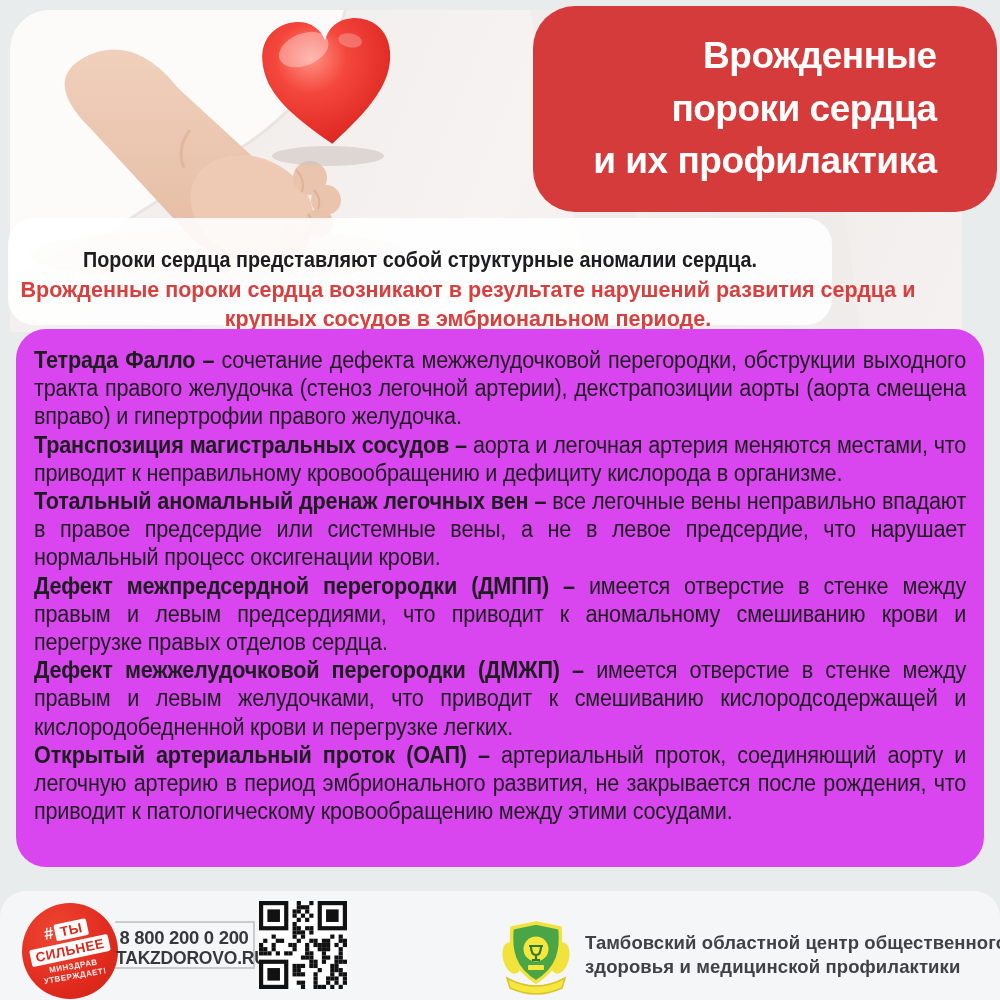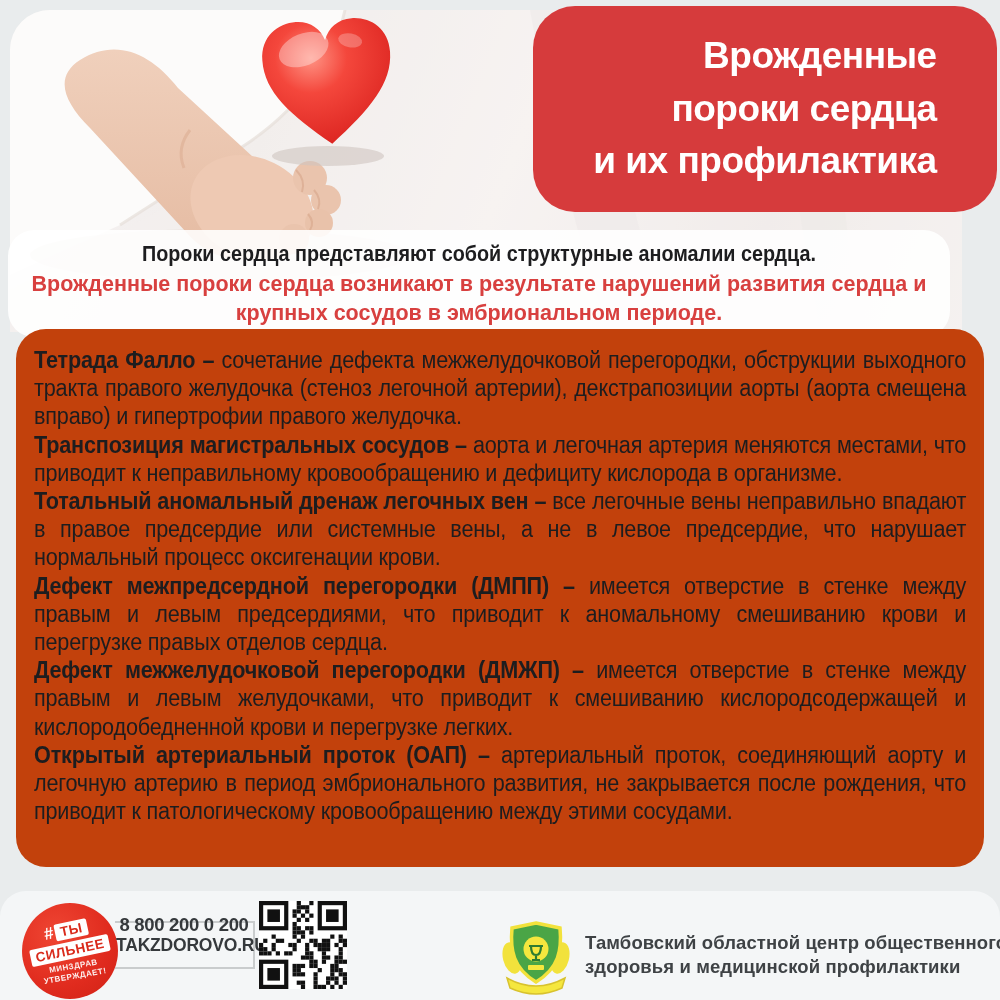--- a/index.html
+++ b/index.html
@@ -11,28 +11,28 @@
     background:linear-gradient(112deg,#f7f4f3 0%,#f1edec 28%,#f9f6f5 52%,#efeae9 78%,#f6f3f2 100%);}
   .photo svg{display:block;}
 
   
   .title-box{position:absolute;left:533px;top:6px;width:464px;height:206px;
     background:#d63b3c;border-radius:42px;display:flex;align-items:center;justify-content:center;}
   .title-box h1{margin:0;color:#ffffff;font-size:37px;line-height:1.42;font-weight:bold;
     text-align:right;white-space:pre-line;letter-spacing:-0.5px;}
 
   
-  .intro-band{position:absolute;left:8px;top:230px;width:942px;height:107px;
-    background:rgba(255,255,255,0.88);border-radius:26px;text-align:center;box-sizing:border-box;padding-top:12px;}
+  .intro-band{position:absolute;left:8px;top:218px;width:824px;height:107px;
+    background:rgba(255,255,255,0.88);border-radius:26px;text-align:center;box-sizing:border-box;padding-top:30px;}
   .intro-lead{margin:0 auto 3px auto;font-size:21.5px;font-weight:bold;color:#1d1d1f;
     transform:scaleX(0.92);}
   .intro-highlight{margin:0 auto;width:920px;font-size:21.5px;font-weight:bold;color:#d8403f;line-height:1.35;}
 
   
-  .card{position:absolute;left:16px;top:329px;width:968px;height:538px;background:#c2410c;
+  .card{position:absolute;left:16px;top:329px;width:968px;height:538px;background:#d946ef;
     border-radius:30px;box-sizing:border-box;padding:17px 18px;overflow:hidden;}
   .card-inner{width:106.4%;transform:scaleX(0.94);transform-origin:0 0;}
   .card-inner p{margin:0;font-size:23px;line-height:28.2px;color:#1d1d1f;text-align:justify;letter-spacing:-0.2px;}
   .card-inner b{font-weight:bold;}
 
   
   .footer{position:absolute;left:0;top:891px;width:1000px;height:109px;background:#f4f6f7;
     border-radius:26px 26px 0 0;}
   .ts-logo{position:absolute;left:22px;top:12px;width:96px;height:96px;border-radius:50%;
     background:radial-gradient(circle at 35% 32%,#ef4633 0%,#e02b1e 60%,#cf2115 100%);
@@ -42,21 +42,21 @@
   .ts-hash{color:#fff;font-weight:bold;font-size:17px;}
   .ts-box{display:inline-block;background:#fff;color:#d92a1b;font-weight:bold;font-size:13.5px;
     padding:1px 5px;border-radius:2px;letter-spacing:0.5px;}
   .ts-box2{margin-top:2px;}
   .ts-sub{margin-top:3px;color:rgba(255,255,255,0.92);font-size:8px;font-weight:bold;
     letter-spacing:0.5px;line-height:1.2;transform:rotate(2deg);}
   .rule{position:absolute;background:#c9cccd;}
   .rule-top{left:115px;top:30px;width:140px;height:2px;}
   .rule-bottom{left:115px;top:76px;width:140px;height:2px;}
   .rule-vert{left:253px;top:30px;width:2px;height:48px;}
-  .phone-block{position:absolute;left:116px;top:23px;width:136px;text-align:center;color:#35393c;}
+  .phone-block{position:absolute;left:116px;top:36px;width:136px;text-align:center;color:#35393c;}
   .phone{font-size:18.5px;font-weight:bold;letter-spacing:-0.3px;line-height:1.15;}
   .site{font-size:17.5px;font-weight:bold;letter-spacing:-0.2px;line-height:1.15;}
   .qr{position:absolute;left:259px;top:10px;width:88px;height:88px;background:#fff;}
   .emblem{position:absolute;left:502px;top:29px;}
   .org{position:absolute;left:585px;top:40px;width:430px;font-size:18.5px;font-weight:bold;
     color:#3e4245;line-height:1.3;letter-spacing:0.1px;}
 </style>
 </head>
 <body>
 

